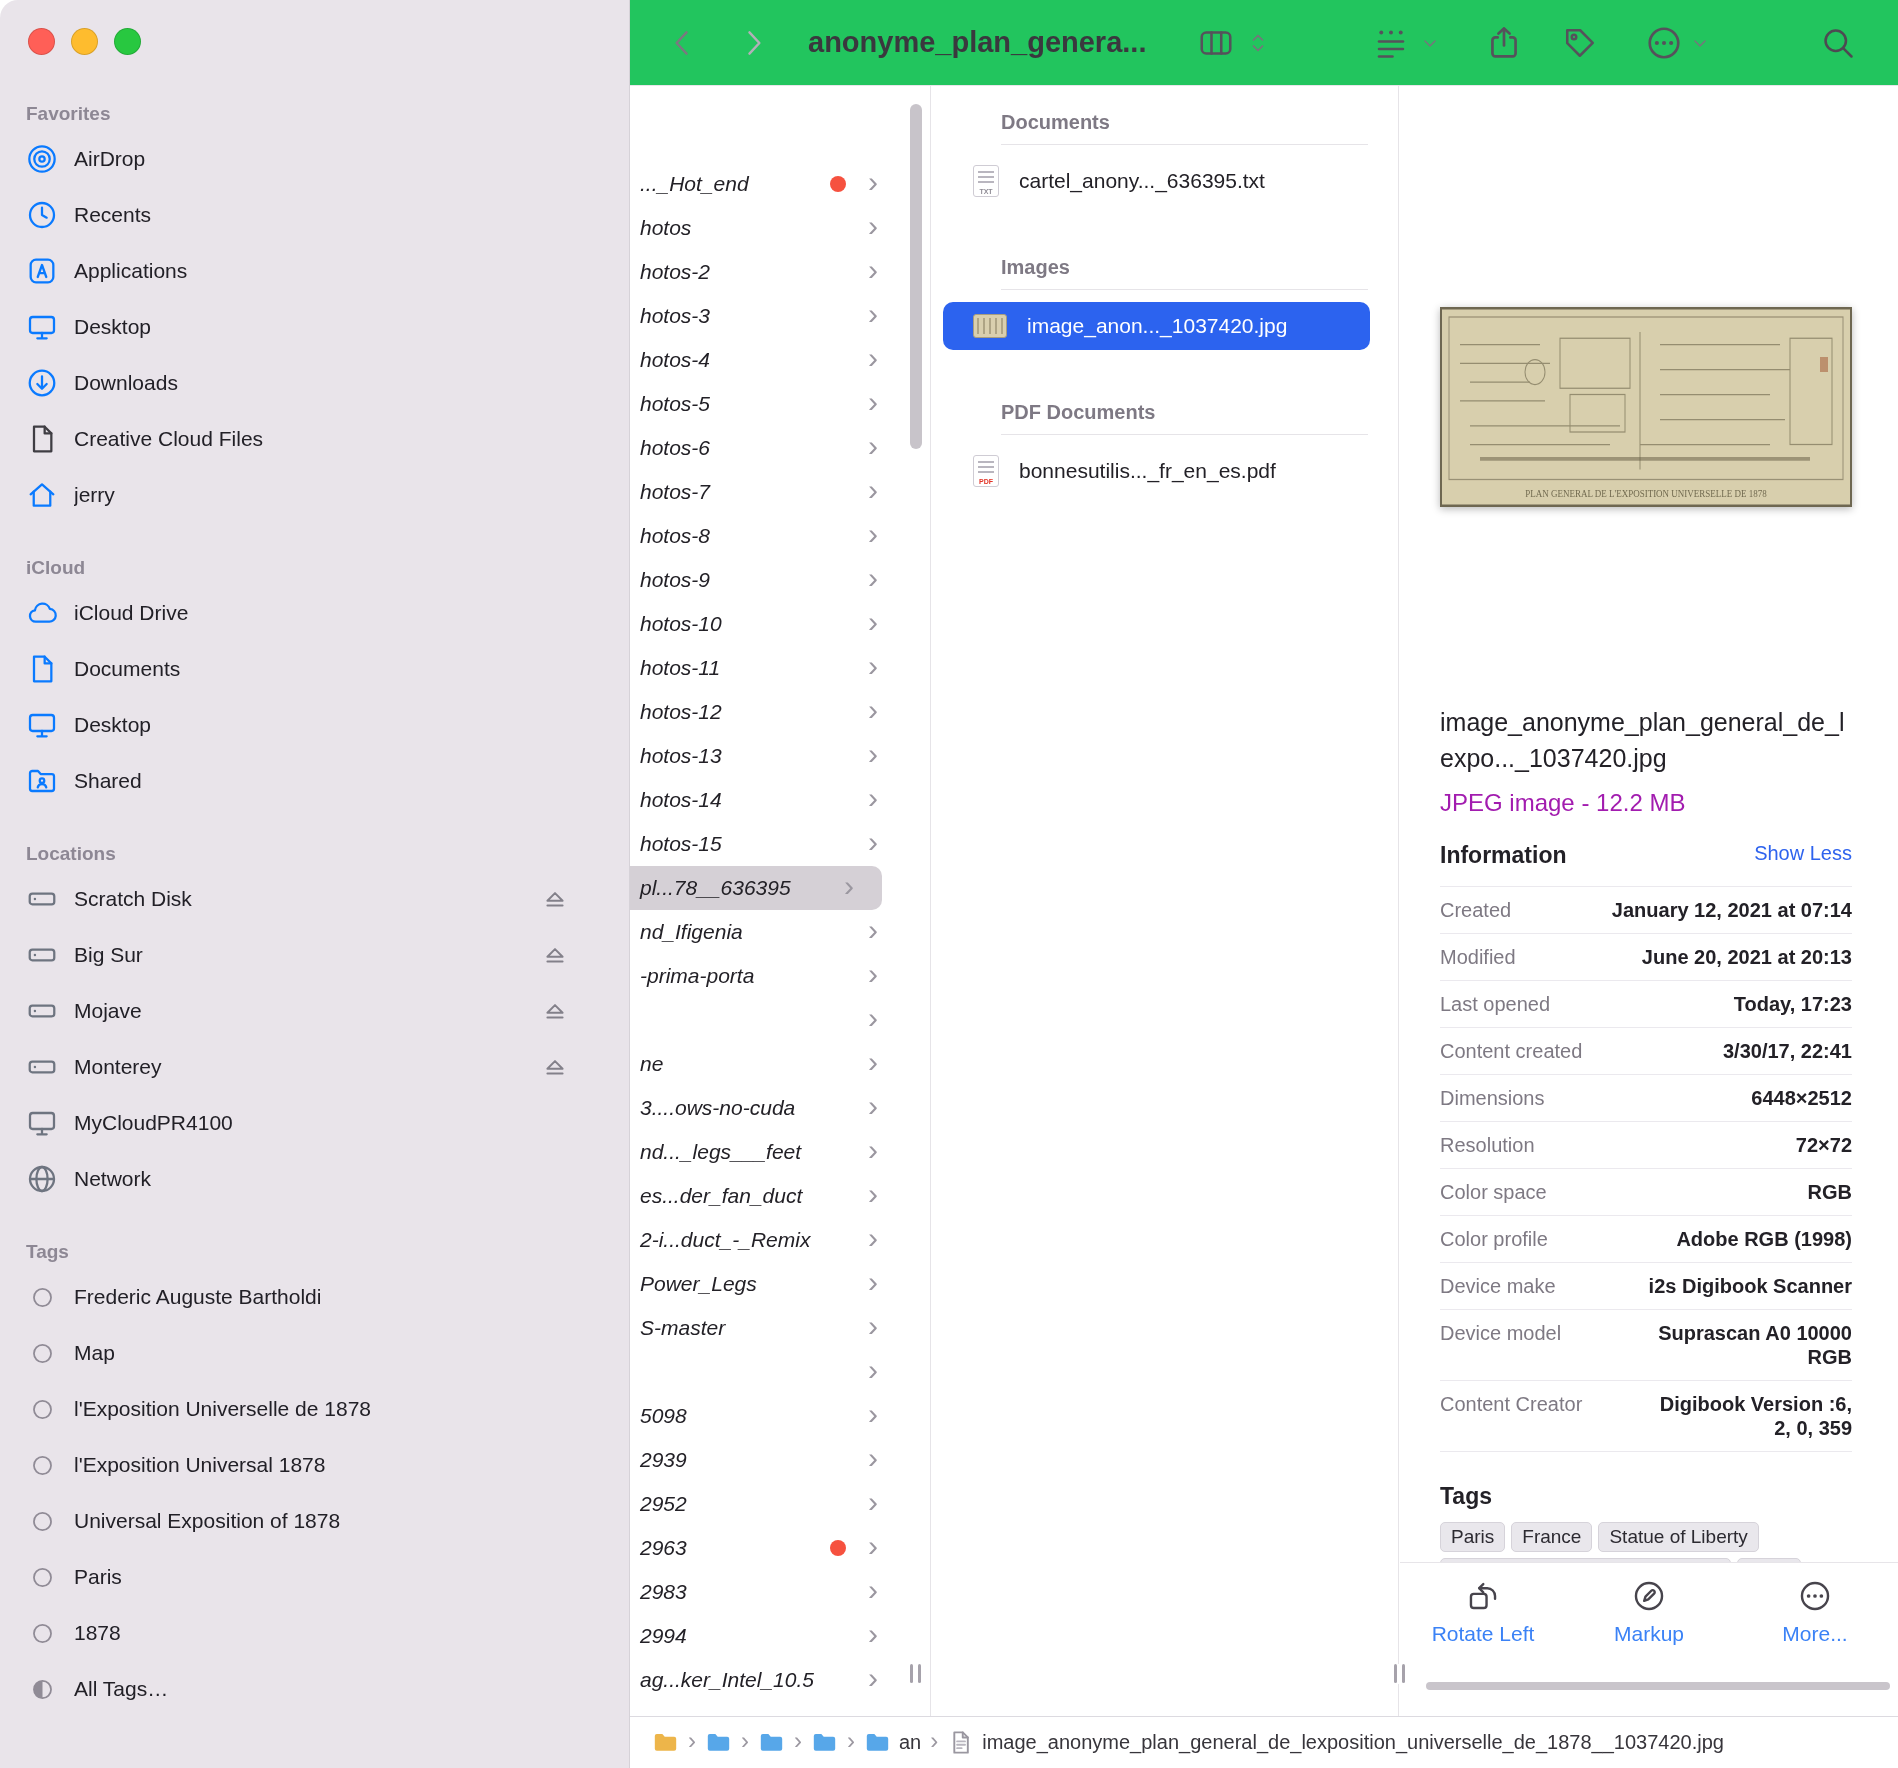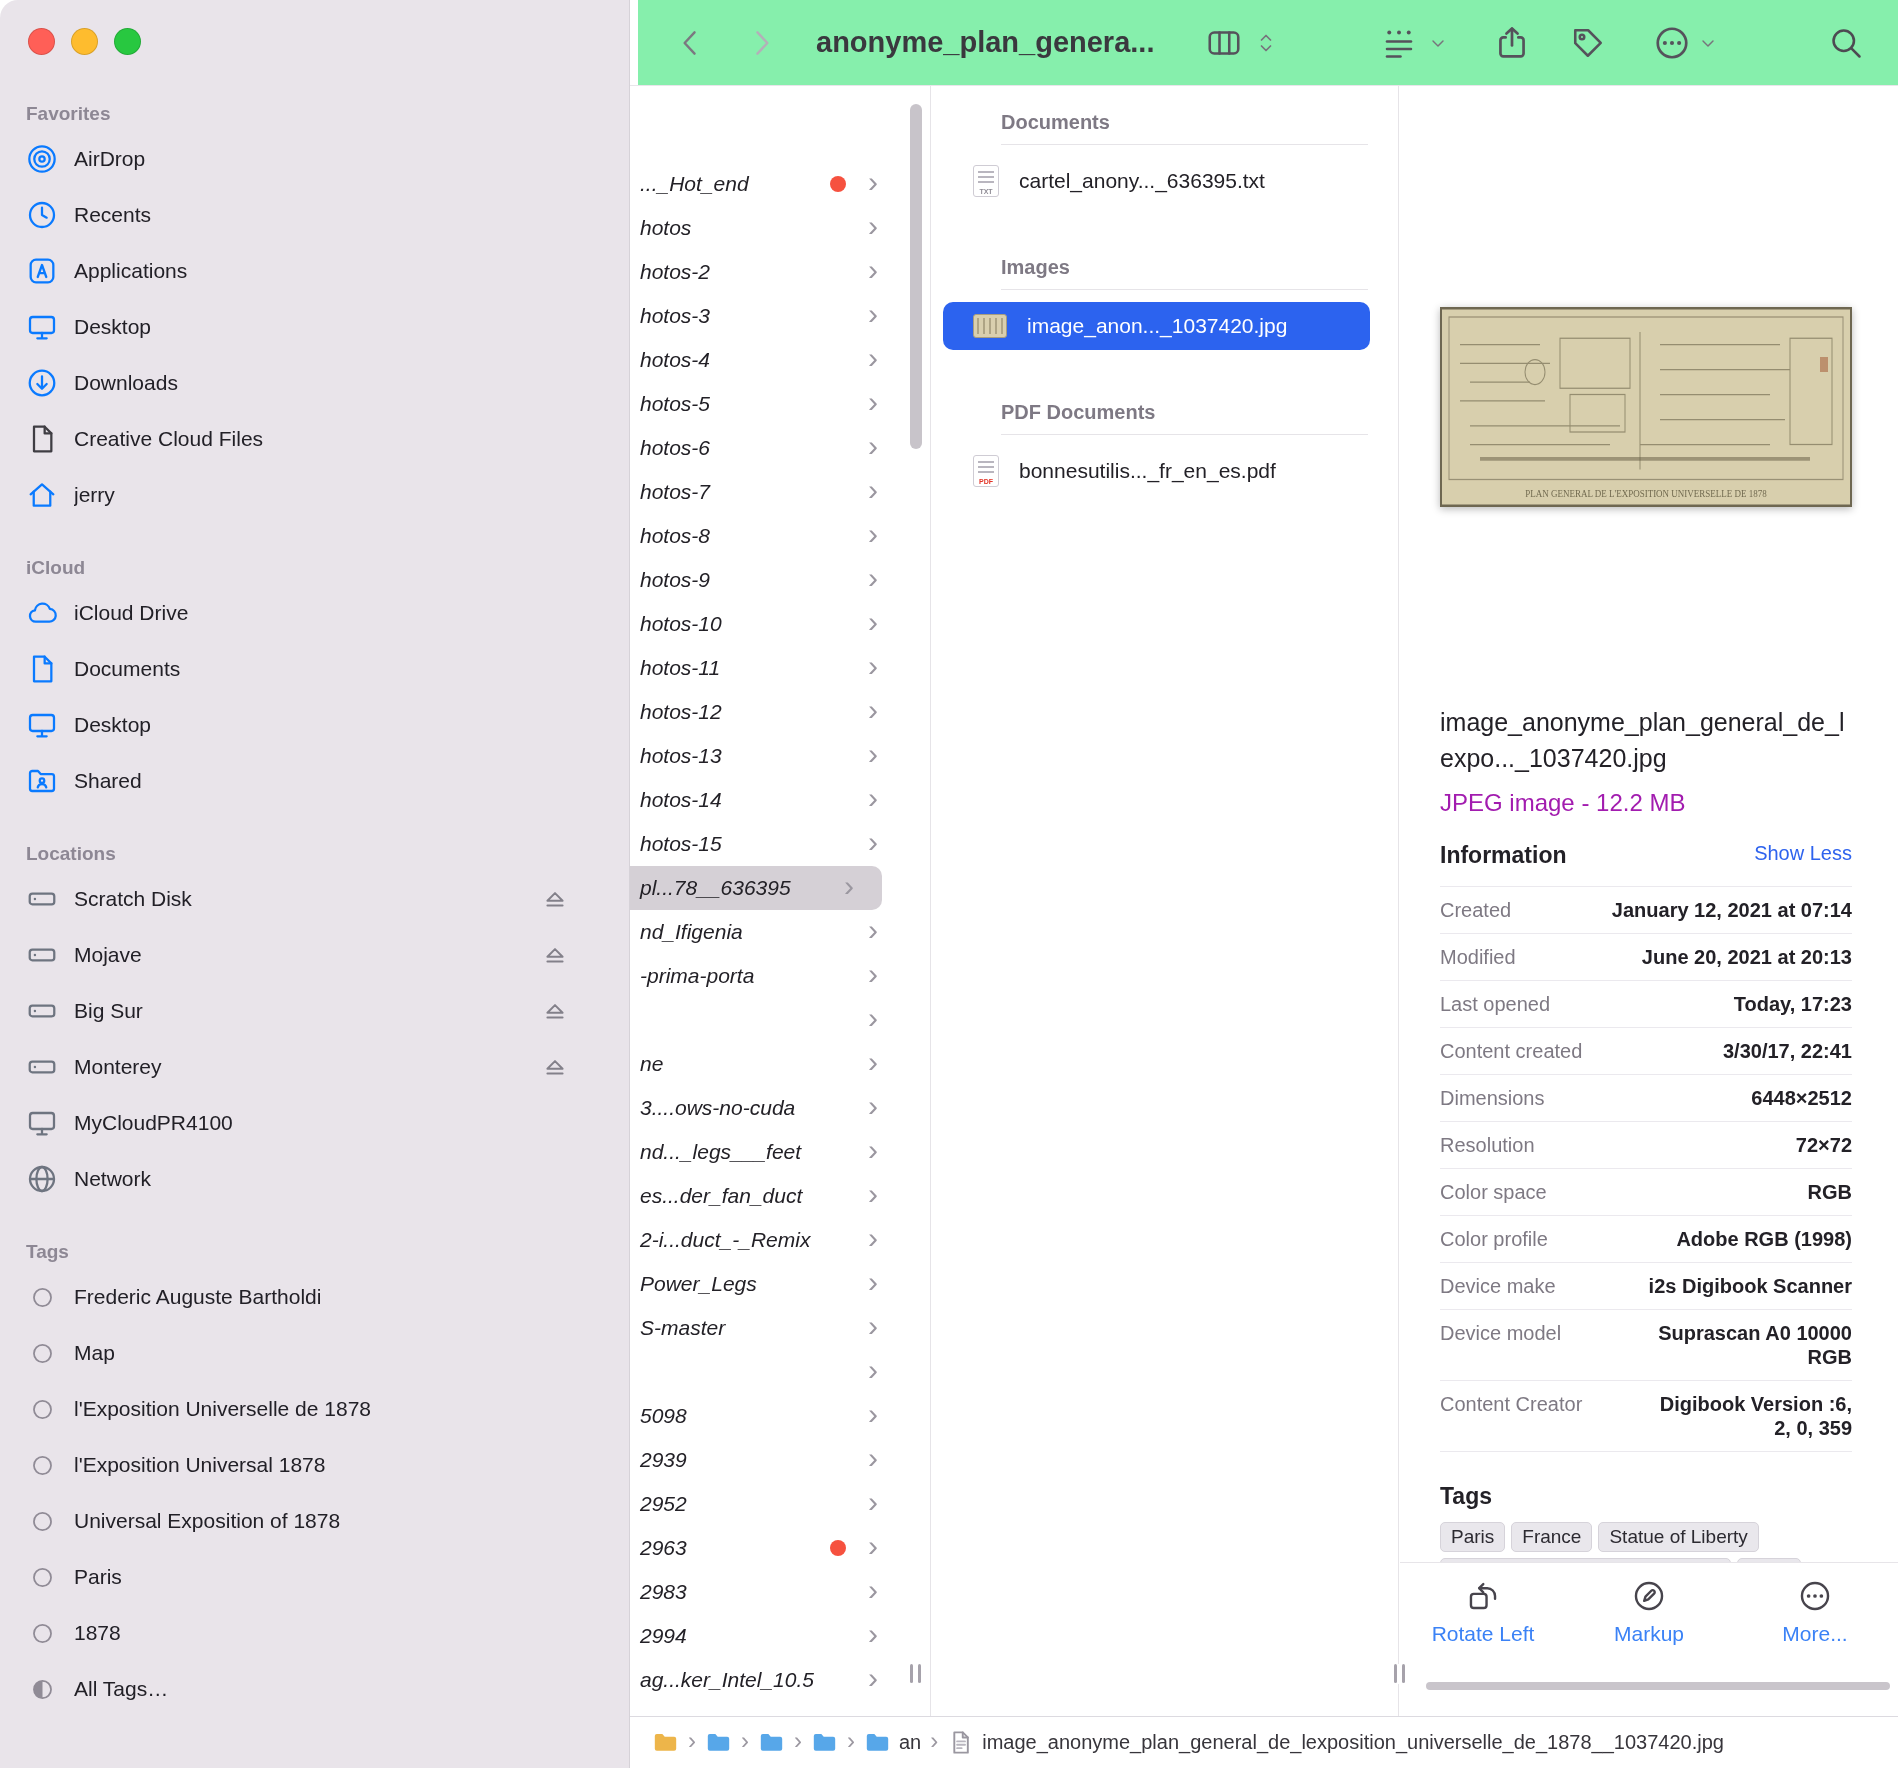--- a/index.html
+++ b/index.html
@@ -25,21 +25,21 @@
   .sb-item .icon{width:32px;height:32px;display:flex;align-items:center;justify-content:center;
     color:var(--sb-icon,#0a7aff);flex:none;margin-right:16px;}
   .sb-item .icon.loc{color:#6e7480;}
   .sb-item .icon.tagc{color:#908b96;width:25px;height:25px;margin-left:4px;margin-right:19px;}
   .sb-item .icon.dark{color:#3f3d43;}
   .sb-label{font-size:21px;color:#222027;white-space:nowrap;overflow:hidden;text-overflow:ellipsis;}
   .icon.eject{position:absolute;right:44px;width:28px;height:28px;color:#83808a;}
 
   
   .main{position:absolute;left:630px;top:0;right:0;bottom:0;background:#fff;}
-  .toolbar{position:absolute;top:0;left:0;right:0;height:85px;background:#86efac;margin-left:8px;}
+  .toolbar{position:absolute;top:0;left:0;right:0;height:85px;background:#22c55e;}
   .tb{position:absolute;top:50%;transform:translateY(-50%);color:#55525b;}
   .tb-title{position:absolute;left:178px;top:0;height:85px;line-height:85px;font-size:29px;font-weight:700;
     color:#3a383e;width:400px;white-space:nowrap;overflow:hidden;text-overflow:ellipsis;}
 
   .content{position:absolute;top:85px;bottom:52px;left:0;right:0;border-top:1px solid #e8e6ea;background:#fff;}
 
   
   .col1{position:absolute;left:0;top:0;bottom:0;width:276px;padding-top:76px;box-sizing:border-box;overflow:hidden;}
   .c1-row{height:44px;display:flex;align-items:center;position:relative;padding-left:10px;box-sizing:border-box;}
   .c1-row.sel{background:#d5d0d6;border-radius:0 10px 10px 0;width:252px;}
@@ -245,36 +245,36 @@
             </svg>
           </span>
         </div>
         <div class="sb-item">
           <span class="icon loc">
             <svg viewBox="0 0 24 24" fill="none" stroke="currentColor" stroke-width="1.7" stroke-linecap="round" stroke-linejoin="round">
               <rect x="2.8" y="8" width="18.4" height="8" rx="2"></rect>
               <circle cx="6.7" cy="12" r="0.9" fill="currentColor" stroke="none"></circle>
             </svg>
           </span>
-          <span class="sb-label">Mojave</span>
+          <span class="sb-label">Big Sur</span>
           <span class="icon eject">
             <svg viewBox="0 0 24 24" fill="none" stroke="currentColor" stroke-width="1.7" stroke-linecap="round" stroke-linejoin="round">
               <path d="M5.5 13.5 L12 7 L18.5 13.5 Z"></path>
               <line x1="5.5" y1="17.5" x2="18.5" y2="17.5"></line>
             </svg>
           </span>
         </div>
         <div class="sb-item">
           <span class="icon loc">
             <svg viewBox="0 0 24 24" fill="none" stroke="currentColor" stroke-width="1.7" stroke-linecap="round" stroke-linejoin="round">
               <rect x="2.8" y="8" width="18.4" height="8" rx="2"></rect>
               <circle cx="6.7" cy="12" r="0.9" fill="currentColor" stroke="none"></circle>
             </svg>
           </span>
-          <span class="sb-label">Big Sur</span>
+          <span class="sb-label">Mojave</span>
           <span class="icon eject">
             <svg viewBox="0 0 24 24" fill="none" stroke="currentColor" stroke-width="1.7" stroke-linecap="round" stroke-linejoin="round">
               <path d="M5.5 13.5 L12 7 L18.5 13.5 Z"></path>
               <line x1="5.5" y1="17.5" x2="18.5" y2="17.5"></line>
             </svg>
           </span>
         </div>
         <div class="sb-item">
           <span class="icon loc">
             <svg viewBox="0 0 24 24" fill="none" stroke="currentColor" stroke-width="1.7" stroke-linecap="round" stroke-linejoin="round">

